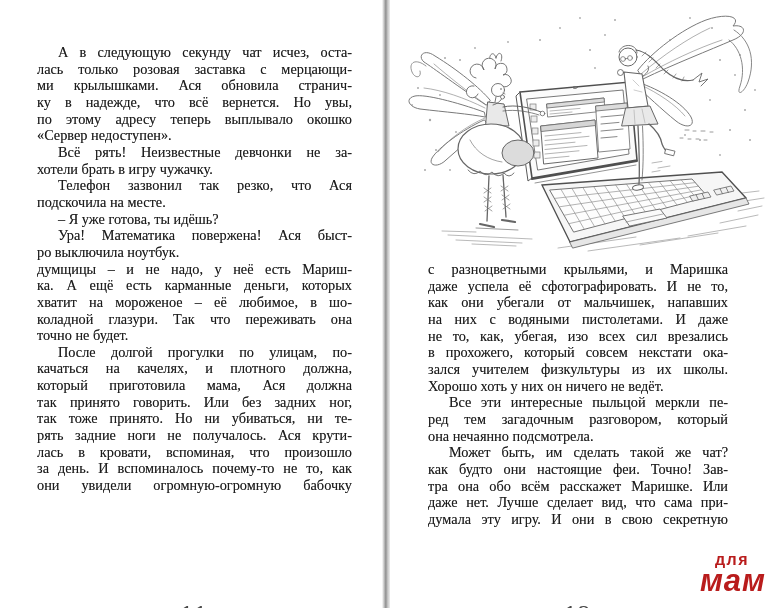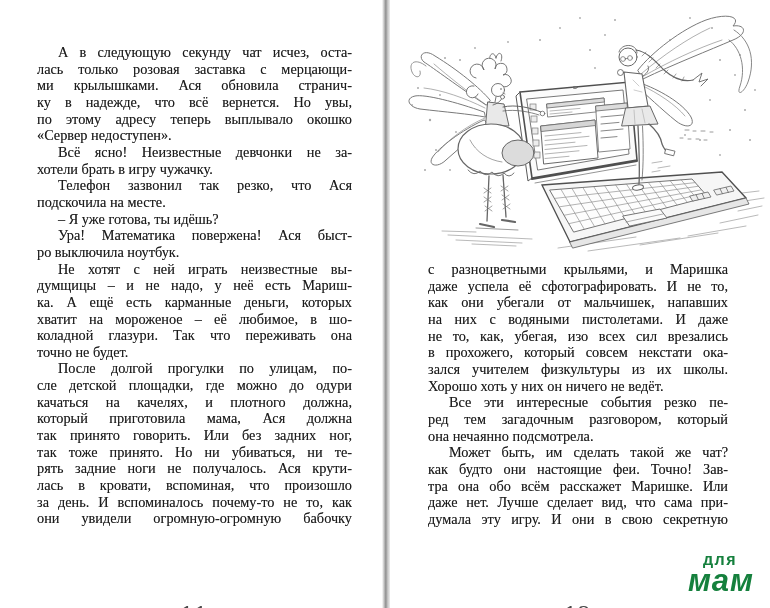--- a/index.html
+++ b/index.html
@@ -24,56 +24,54 @@
   .tline{text-align:justify;text-align-last:justify;white-space:normal;}
   .tline.pend{text-align-last:left;}
   .tline.ind{text-indent:21px;}
   .pagenum{
     position:absolute;top:554px;text-align:center;
     font-family:"DejaVu Serif", serif;font-size:20px;color:#474747;letter-spacing:1px;margin-top:48px;
   }
   .pagenum.lp{left:37px;width:315px;}
   .pagenum.rp{left:38px;width:300px;}
   .watermark{
-    position:absolute;right:16px;bottom:12px;
-    font-family:"Liberation Sans", sans-serif;font-weight:bold;color:#15803d;
+    position:absolute;right:4px;bottom:12px;
+    font-family:"Liberation Sans", sans-serif;font-weight:bold;color:#b91c1c;
     line-height:.92;text-align:left;user-select:none;
   }
   .wm1{font-size:16px;letter-spacing:1.5px;margin-left:15px;}
   .wm2{font-size:31px;letter-spacing:1px;font-style:italic;}
   svg.illu{position:absolute;left:0;top:0;}
 </style>
 </head>
 <body>
 
 <div class="spread">
 
   <div class="page left">
     <div class="textcol lp">
         <div class="tline ind">А в следующую секунду чат исчез, оста-</div>
         <div class="tline">лась только розовая заставка с мерцающи-</div>
         <div class="tline">ми крылышками. Ася обновила странич-</div>
         <div class="tline">ку в надежде, что всё вернется. Но увы,</div>
         <div class="tline">по этому адресу теперь выплывало окошко</div>
         <div class="tline pend">«Сервер недоступен».</div>
-        <div class="tline ind">Всё ясно! Неизвестные девчонки не за-</div>
+        <div class="tline ind">Всё рять! Неизвестные девчонки не за-</div>
         <div class="tline pend">хотели брать в игру чужачку.</div>
         <div class="tline ind">Телефон зазвонил так резко, что Ася</div>
         <div class="tline pend">подскочила на месте.</div>
         <div class="tline ind pend">– Я уже готова, ты идёшь?</div>
         <div class="tline ind">Ура! Математика повержена! Ася быст-</div>
         <div class="tline pend">ро выключила ноутбук.</div>
-        <div class="tline ind">Не хотят с ней играть неизвестные вы-</div>
         <div class="tline">думщицы – и не надо, у неё есть Мариш-</div>
         <div class="tline">ка. А ещё есть карманные деньги, которых</div>
         <div class="tline">хватит на мороженое – её любимое, в шо-</div>
         <div class="tline">коладной глазури. Так что переживать она</div>
         <div class="tline pend">точно не будет.</div>
         <div class="tline ind">После долгой прогулки по улицам, по-</div>
-        <div class="tline">сле детской площадки, где можно до одури</div>
         <div class="tline">качаться на качелях, и плотного должна,</div>
         <div class="tline">который приготовила мама, Ася должна</div>
         <div class="tline">так принято говорить. Или без задних ног,</div>
         <div class="tline">так тоже принято. Но ни убиваться, ни те-</div>
         <div class="tline">рять задние ноги не получалось. Ася крути-</div>
         <div class="tline">лась в кровати, вспоминая, что произошло</div>
         <div class="tline">за день. И вспоминалось почему-то не то, как</div>
         <div class="tline">они увидели огромную-огромную бабочку</div>
       </div>
     <div class="pagenum lp">11</div>
@@ -297,21 +295,21 @@
 
     <div class="textcol rp">
         <div class="tline">с разноцветными крыльями, и Маришка</div>
         <div class="tline">даже успела её сфотографировать. И не то,</div>
         <div class="tline">как они убегали от мальчишек, напавших</div>
         <div class="tline">на них с водяными пистолетами. И даже</div>
         <div class="tline">не то, как, убегая, изо всех сил врезались</div>
         <div class="tline">в прохожего, который совсем некстати ока-</div>
         <div class="tline">зался учителем физкультуры из их школы.</div>
         <div class="tline pend">Хорошо хоть у них он ничего не ведёт.</div>
-        <div class="tline ind">Все эти интересные события резко пе-</div>
+        <div class="tline ind">Все эти интересные пыльцой меркли пе-</div>
         <div class="tline">ред тем загадочным разговором, который</div>
         <div class="tline pend">она нечаянно подсмотрела.</div>
         <div class="tline ind">Может быть, им сделать такой же чат?</div>
         <div class="tline">как будто они настоящие феи. Точно! Зав-</div>
         <div class="tline">тра она обо всём расскажет Маришке. Или</div>
         <div class="tline">даже нет. Лучше сделает вид, что сама при-</div>
         <div class="tline">думала эту игру. И они в свою секретную</div>
       </div>
     <div class="pagenum rp">12</div>
   </div>

